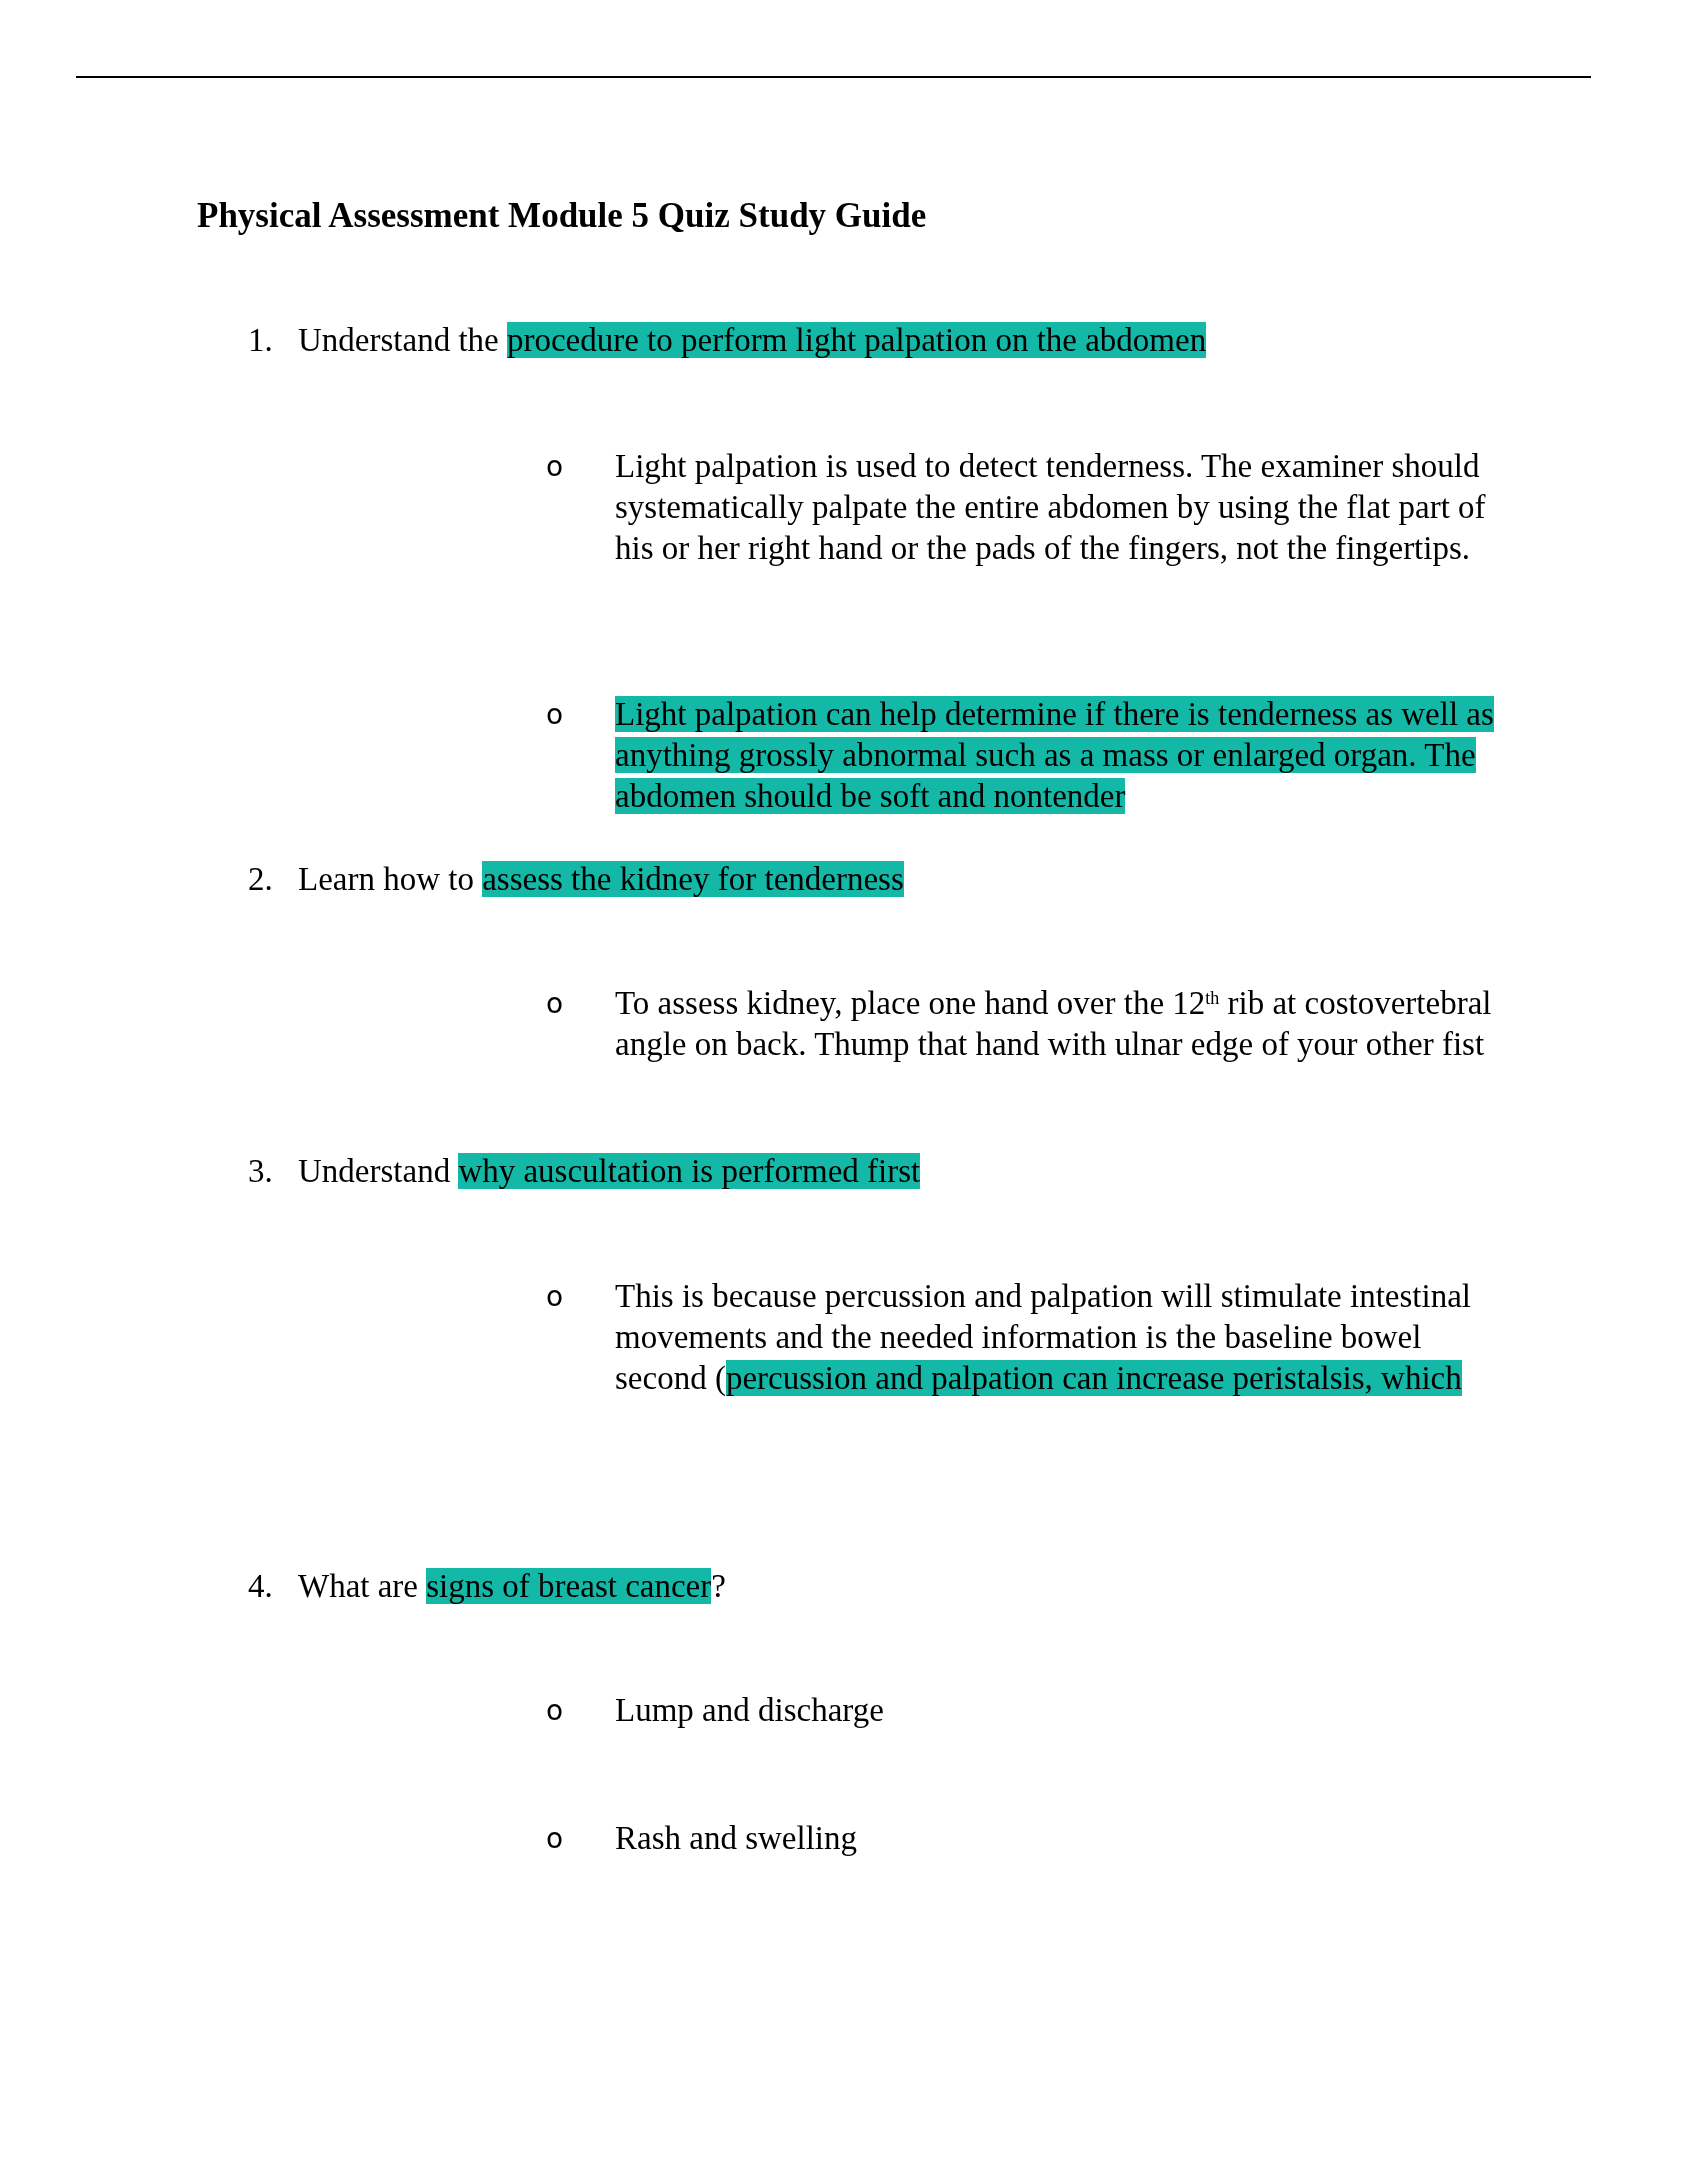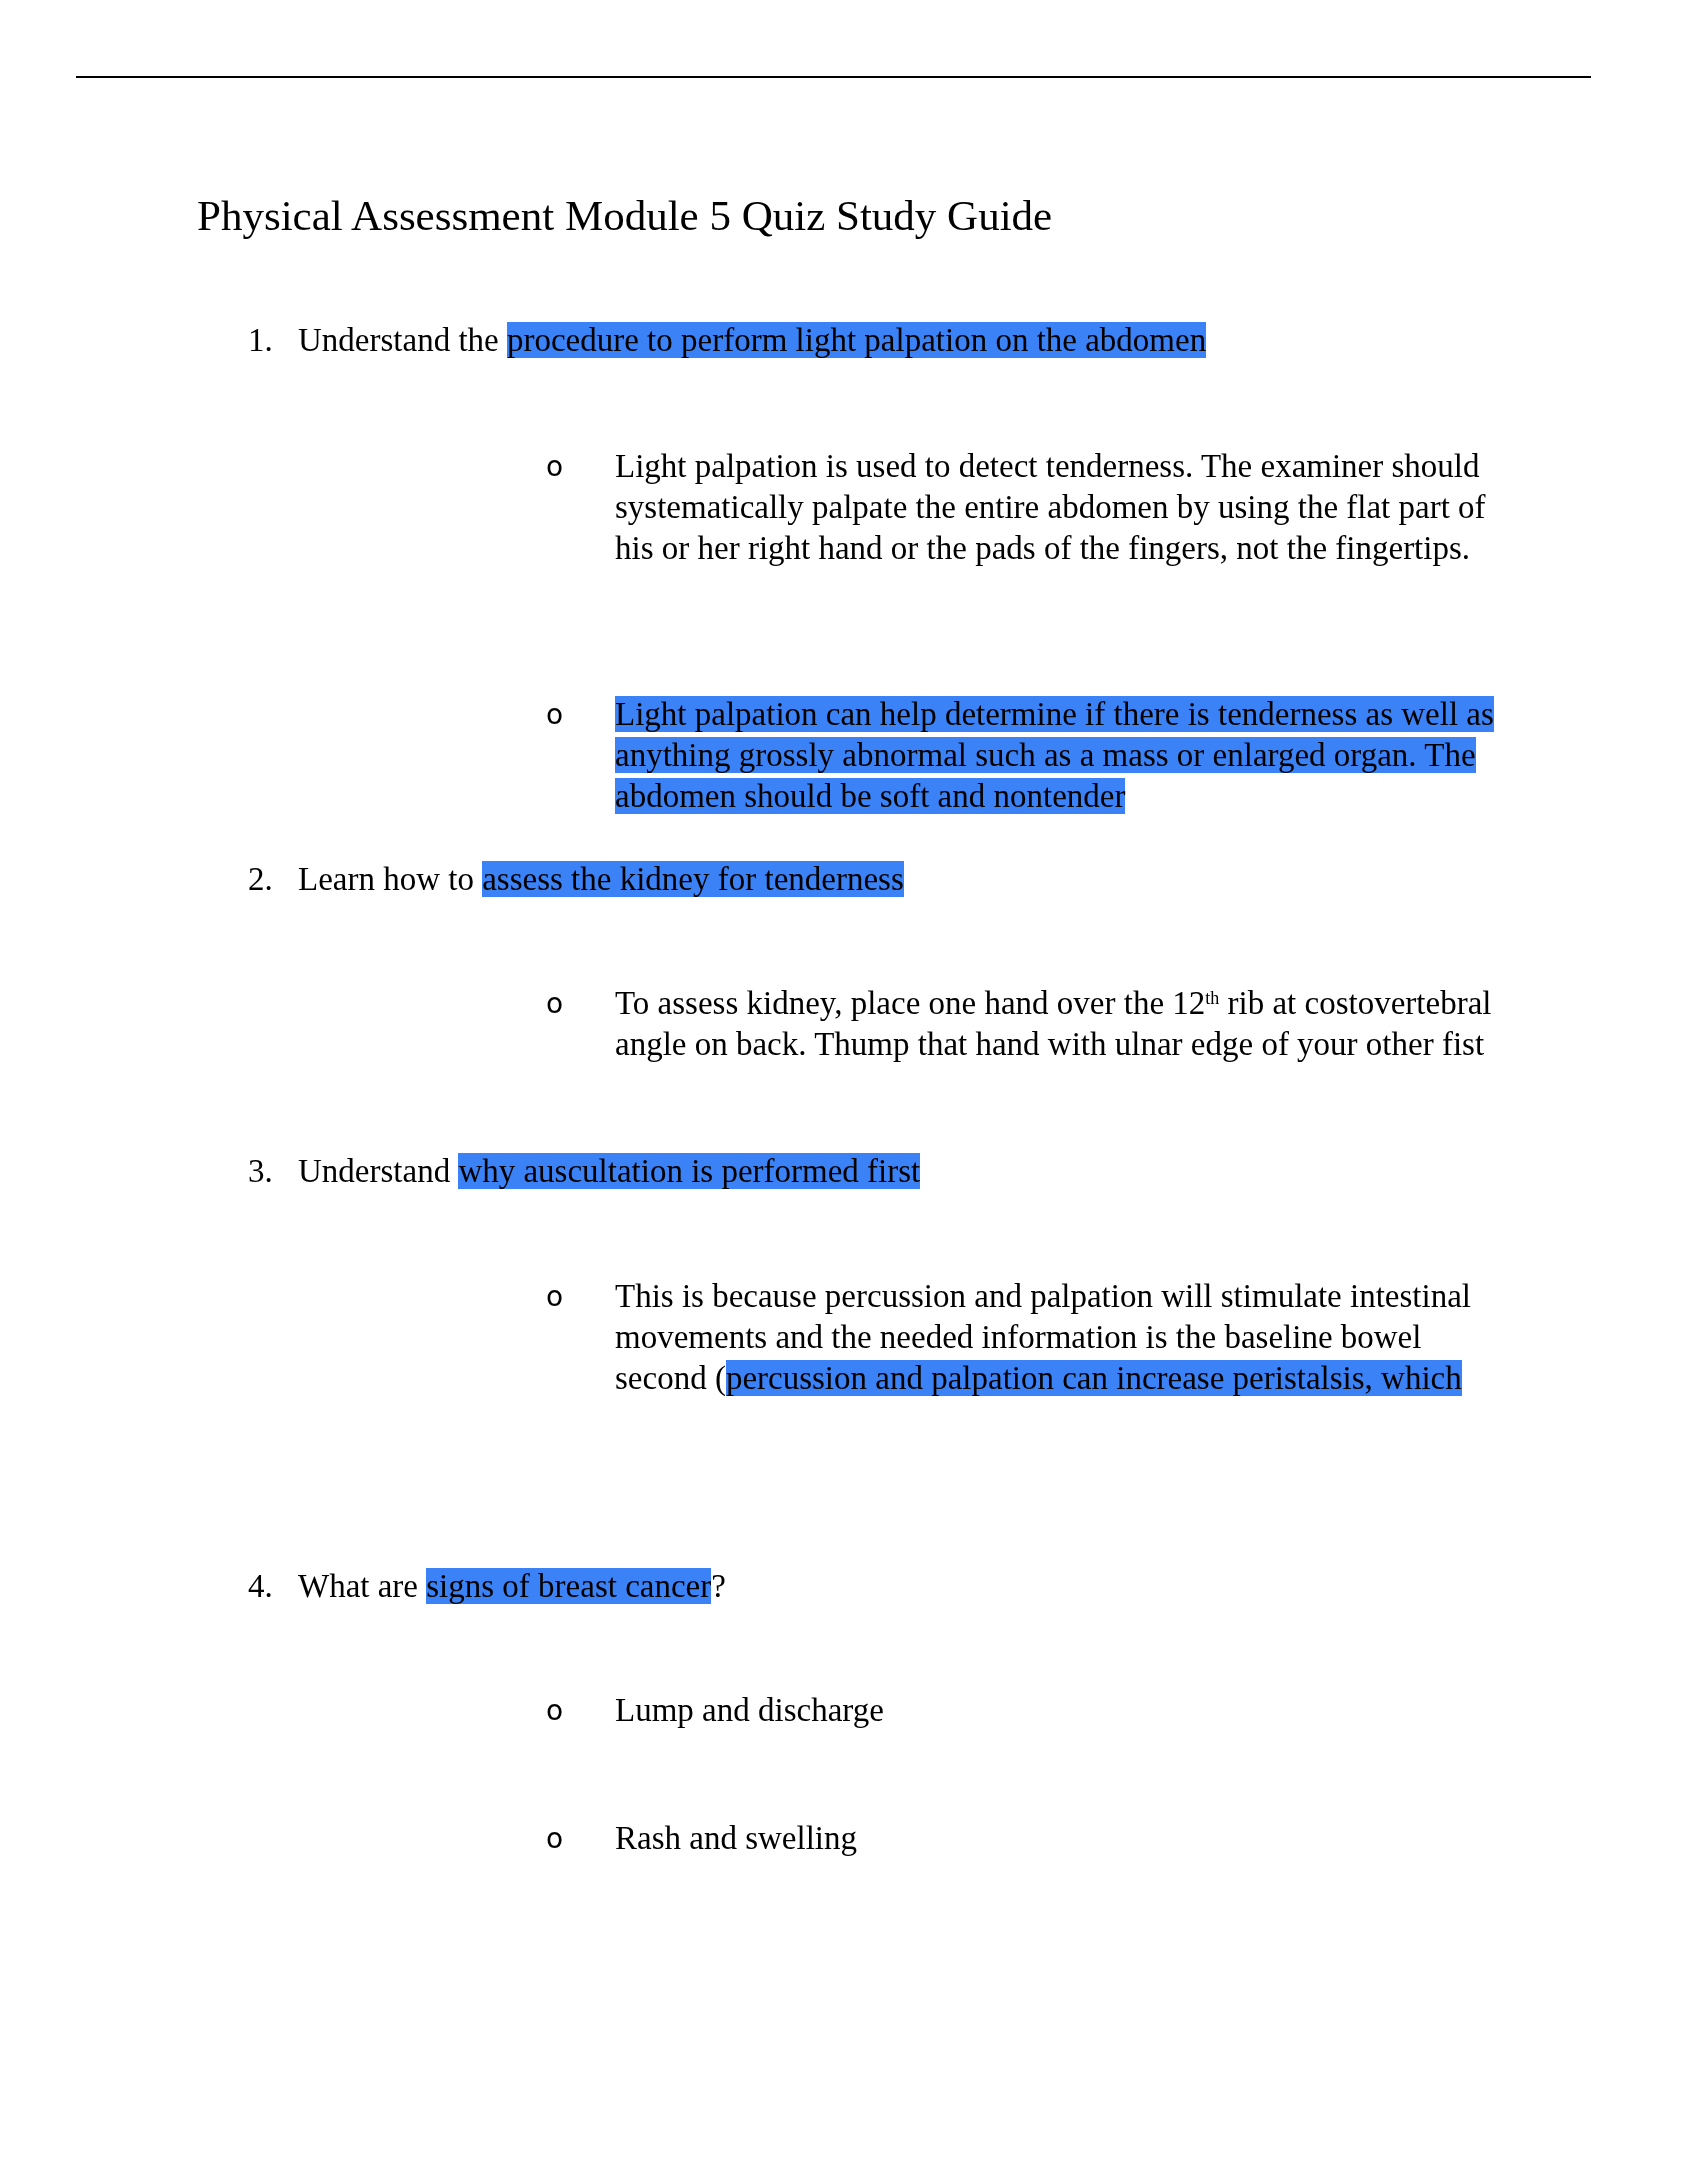--- a/index.html
+++ b/index.html
@@ -1,26 +1,26 @@
 <!DOCTYPE html>
 <html><head>
 <meta charset="utf-8">
 <style>
   html, body { margin:0; padding:0; background:#ffffff; }
   body { width:1683px; height:2178px; position:relative; overflow:hidden;
          font-family:"Liberation Serif", serif; color:#000; }
   .rule { position:absolute; left:76px; top:76px; width:1515px; height:2px; background:#000; }
-  .title { position:absolute; left:197px; top:196px; font-size:43px; font-weight:normal; line-height:40px; white-space:nowrap; }
+  .title { position:absolute; left:197px; top:196px; font-size:35px; font-weight:bold; line-height:40px; white-space:nowrap; }
   .item { position:absolute; left:248px; font-size:33px; line-height:40px; white-space:nowrap; }
   .item .num { position:absolute; left:0; top:0; }
   .item .txt { position:absolute; left:50px; top:0; white-space:nowrap; }
   .bullet { position:absolute; left:546px; width:1000px; font-size:33px; line-height:41px; }
   .bullet .mark { position:absolute; left:0; top:0; font-family:"DejaVu Sans", sans-serif; font-size:28px; }
   .bullet .body { position:absolute; left:49px; top:0; width:950px; white-space:nowrap;margin-left:20px; }
-  .hl { background:#3b82f6; }
+  .hl { background:#14b8a6; }
   sup { font-size:18px; line-height:0; vertical-align:super; position:relative; top:2px; }
 </style>
 </head>
 <body>
 
 <div class="rule"></div>
 
 <div class="title">Physical Assessment Module 5 Quiz Study Guide</div>
 
 <div class="item" style="top:320px">

